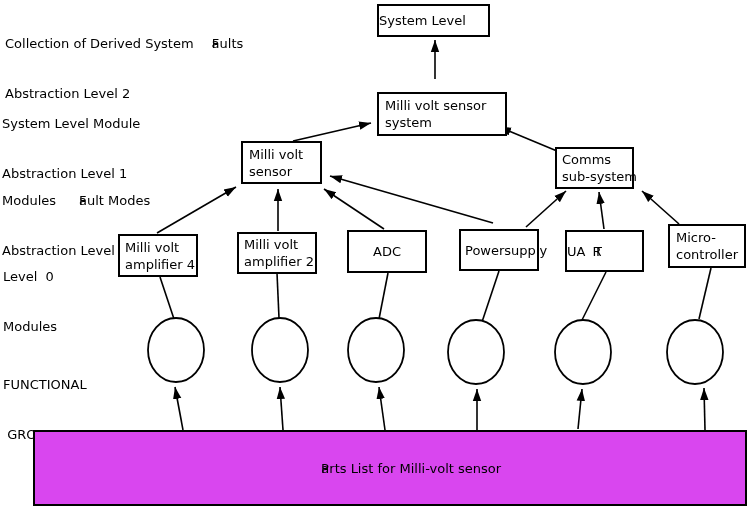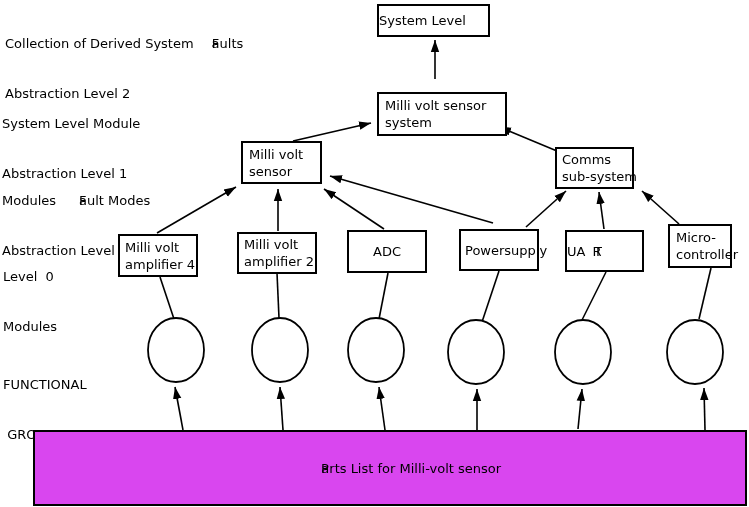--- a/index.html
+++ b/index.html
@@ -131,21 +131,21 @@
   </div>
 
   <div class="node" style="left:459px;top:229px;width:80px;height:42px;padding-left:4px">
     <div>Powersupply</div>
   </div>
 
   <div class="node" style="left:565px;top:230px;width:79px;height:42px;padding-left:0">
     <div><span>UA</span><span class="gap g7"></span><span>R</span><span class="ov">T</span></div>
   </div>
 
-  <div class="node" style="left:668px;top:224px;width:64px;height:44px;padding-left:6px">
+  <div class="node" style="left:668px;top:224px;width:78px;height:44px;padding-left:6px">
     <div>Micro-</div>
     <div>controller</div>
   </div>
 
   <div class="parts-box" style="left:33px;top:430px;width:714px;height:76px">
     <div class="parts-label"><span>P</span><span class="ov">a</span><span>rts List for Milli-volt sensor</span></div>
   </div>
 
 </div>
 

